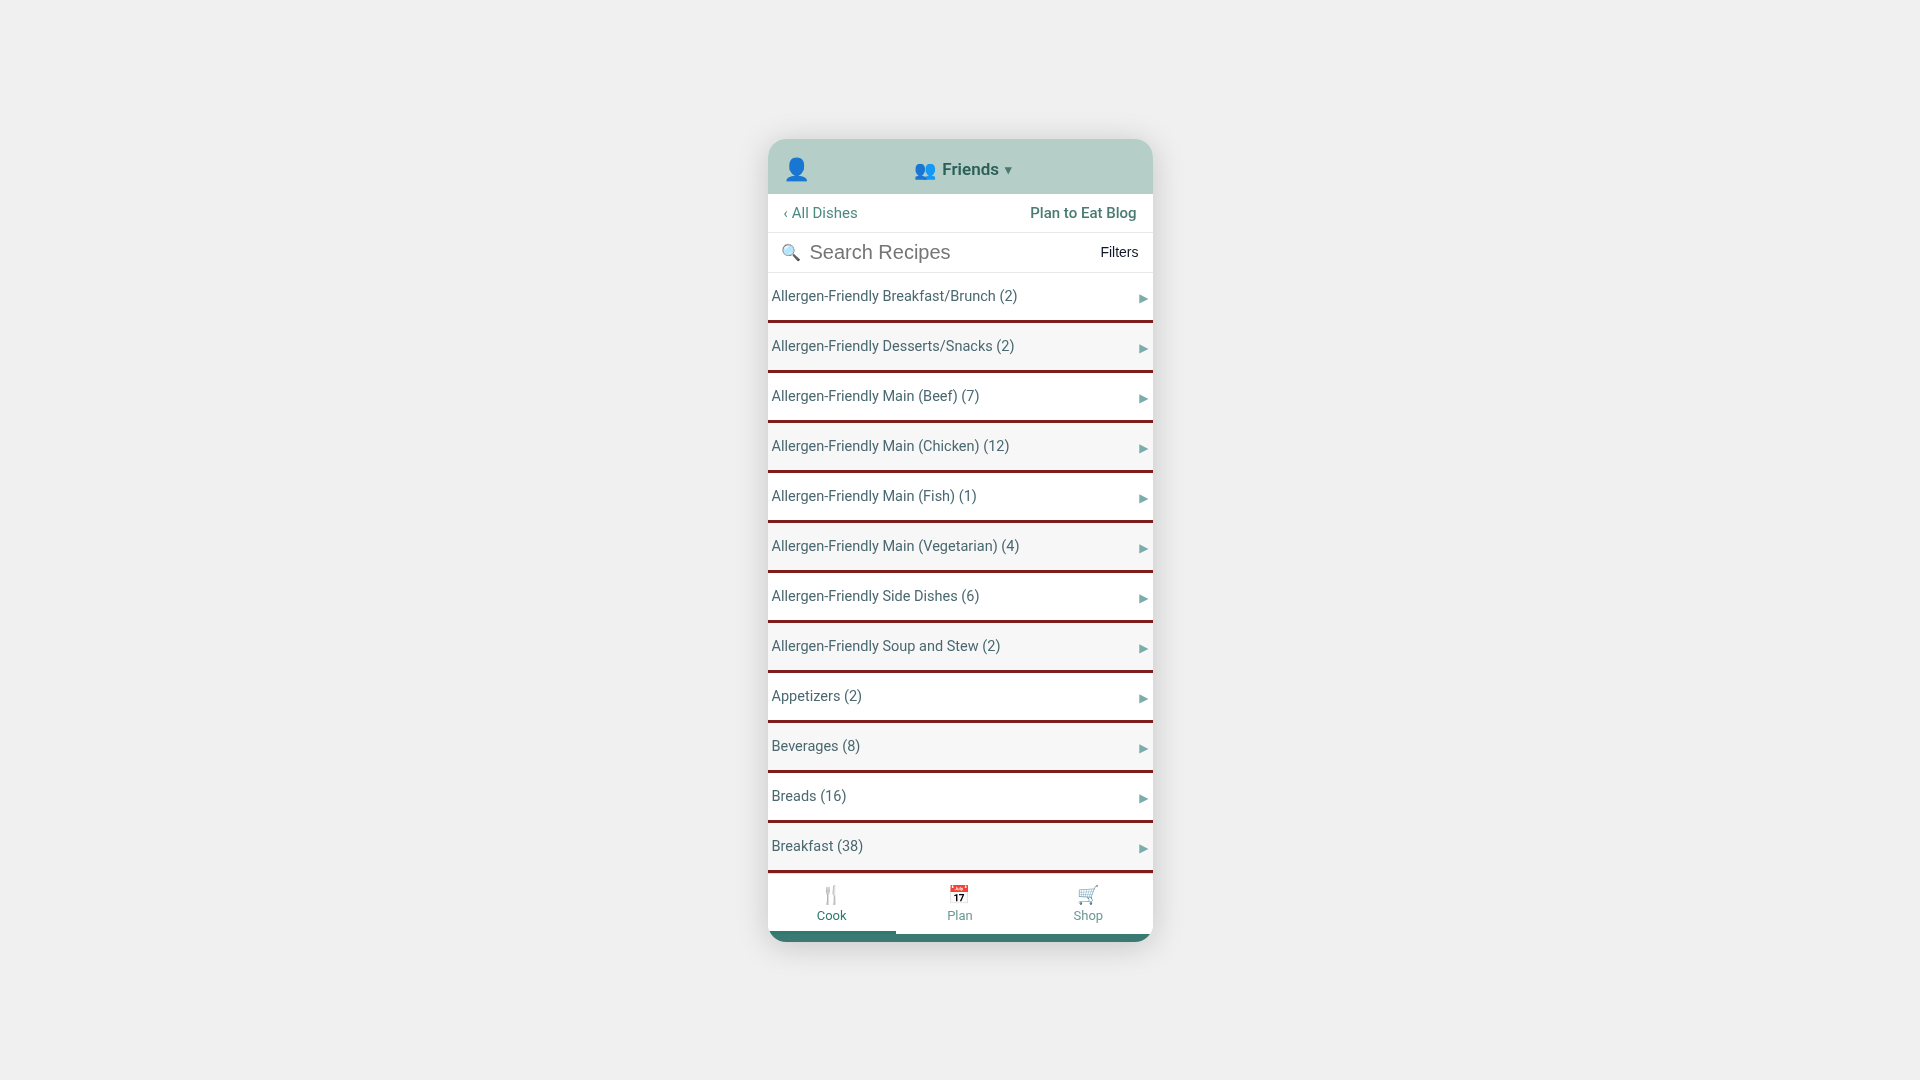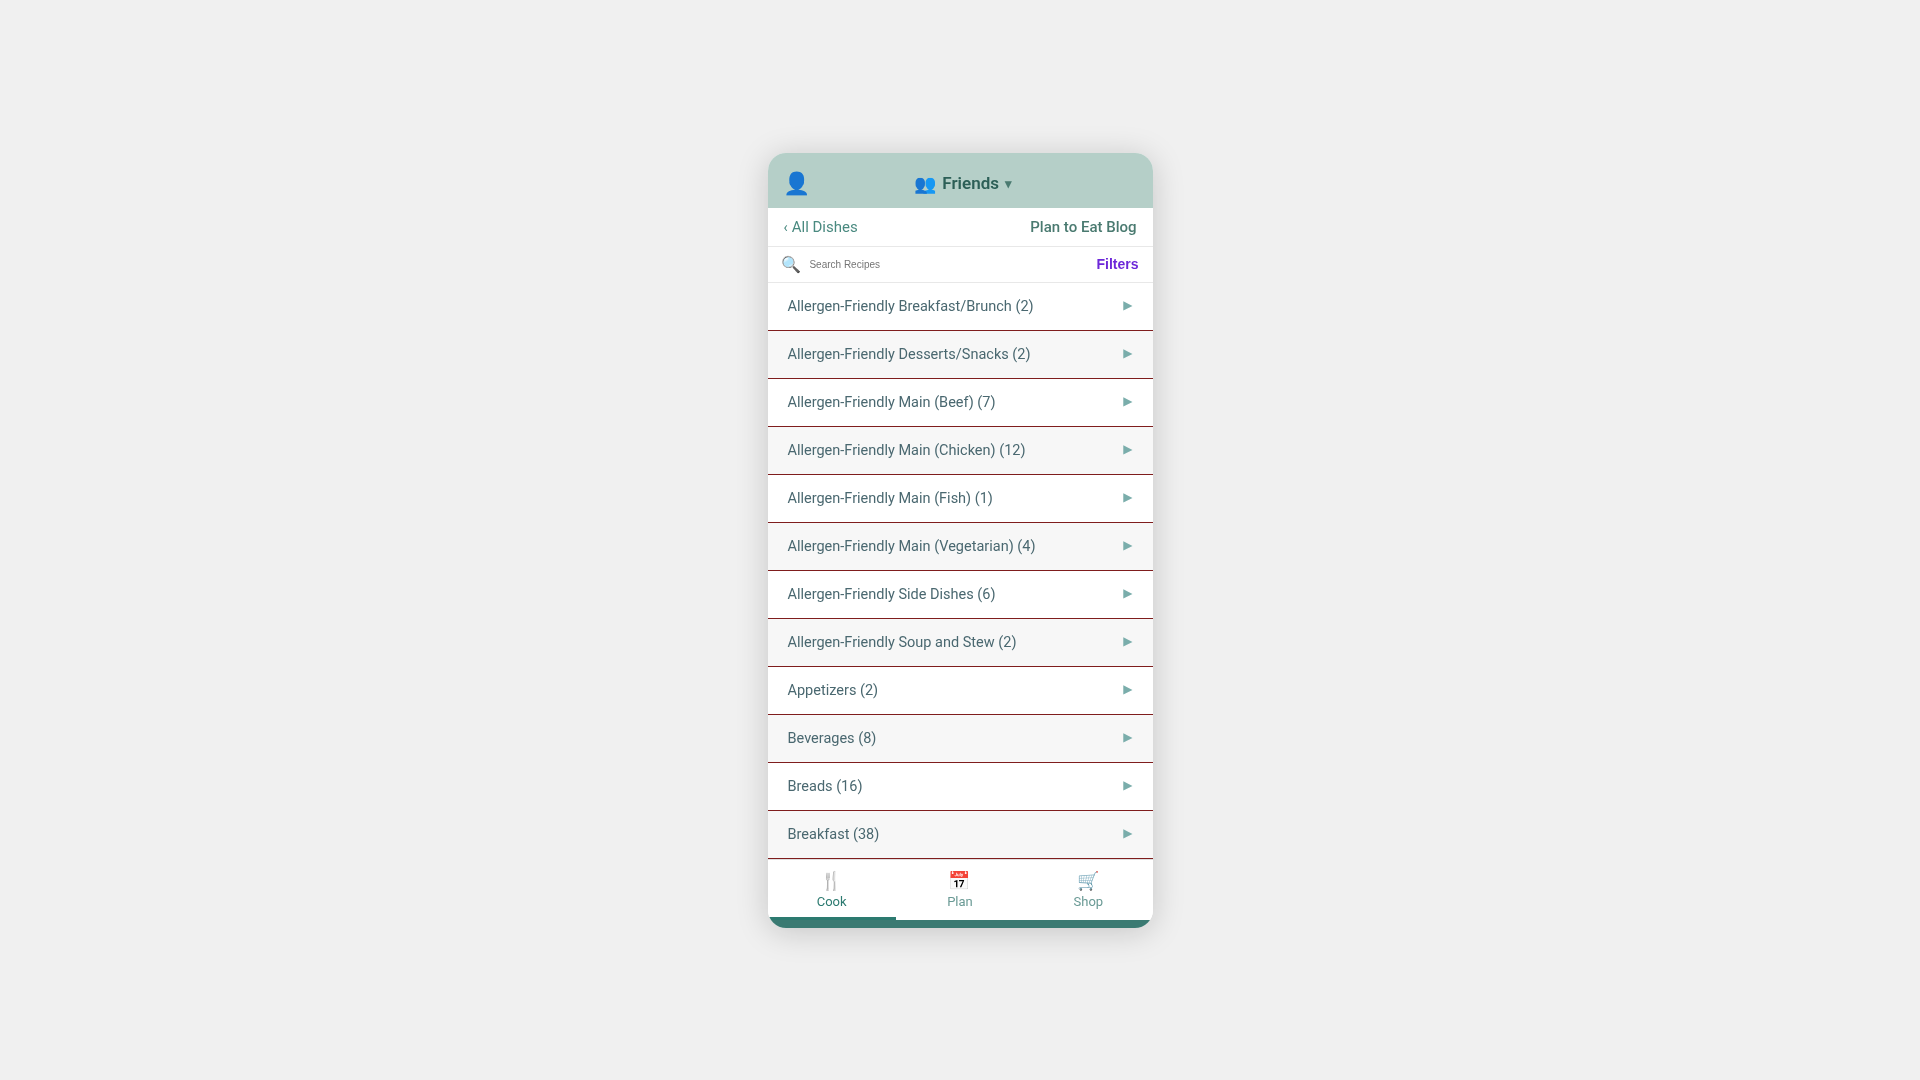--- a/index.html
+++ b/index.html
@@ -91,44 +91,44 @@
       gap: 8px;
     }
     .search-icon {
       color: #8aada7;
       font-size: 16px;
     }
     .search-input {
       flex: 1;
       border: none;
       outline: none;
-      font-size: 10px;
+      font-size: 20px;
       color: #0f172a;
       background: transparent;
     }
     .filters-btn {
-      color: #6d28d9;
+      color: #0f172a;
       font-size: 14px;
-      font-weight: 700;
+      font-weight: 400;
       cursor: pointer;
       background: none;
       border: none;
     }
     
     .recipe-list {
       flex: 1;
       overflow-y: auto;
       background: #fafafa;
     }
     .recipe-item {
       display: flex;
-      align-items: flex-start;
+      align-items: flex-end;
       justify-content: space-between;
-      padding: 15px 20px;
-      border-bottom: 1px solid #7f1d1d;
+      padding: 15px 4px;
+      border-bottom: 3px solid #7f1d1d;
       background: #fff;
       cursor: pointer;
     }
     .recipe-item:nth-child(even) {
       background: #f7f7f7;
     }
     .recipe-item-label {
       color: #4a6870;
       font-size: 14.5px;
     }

